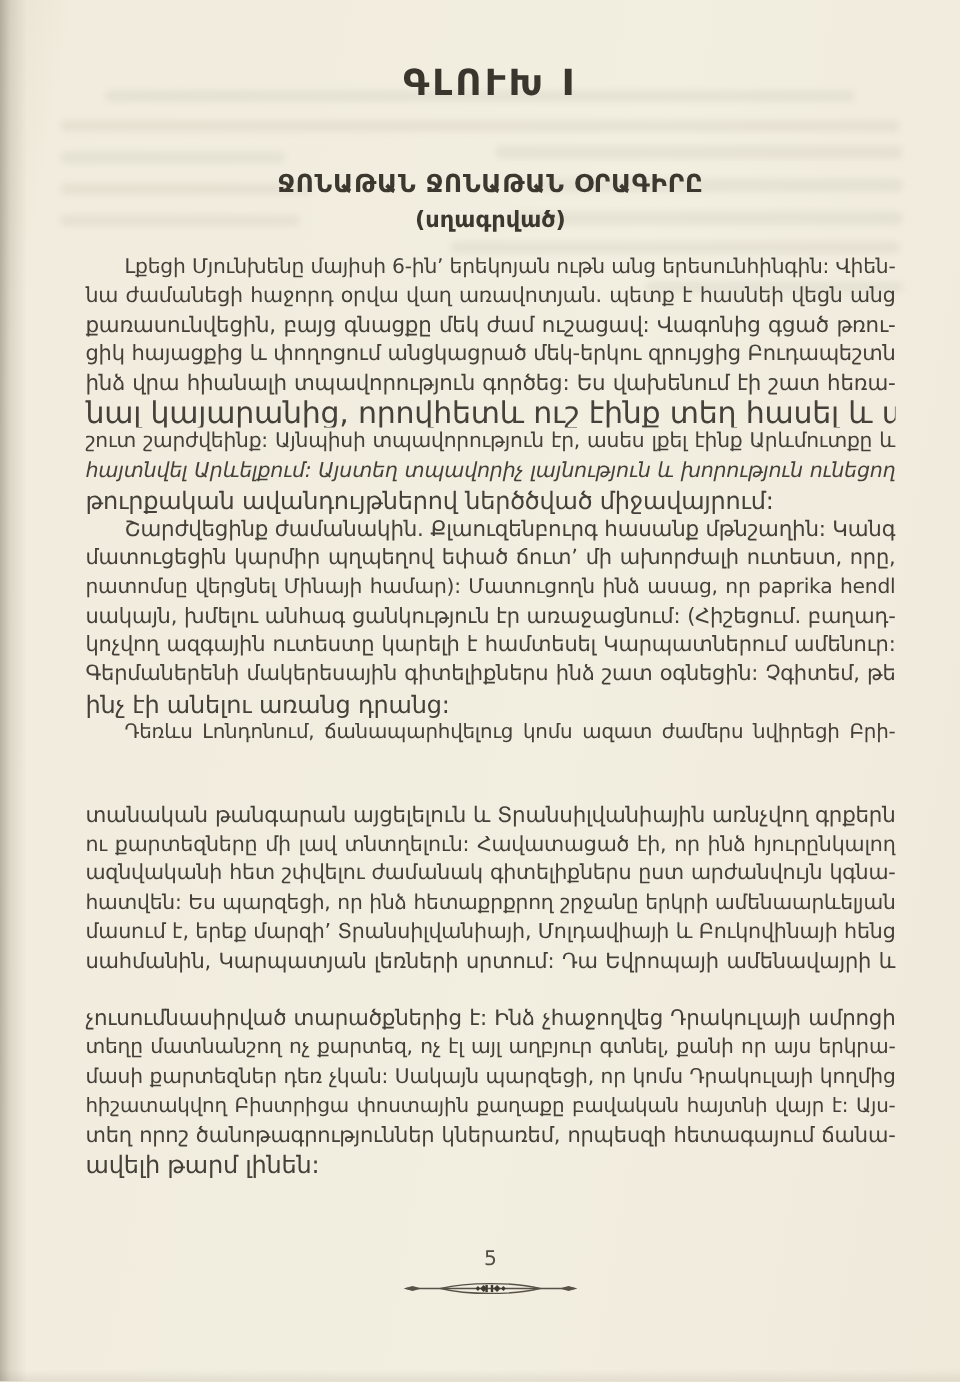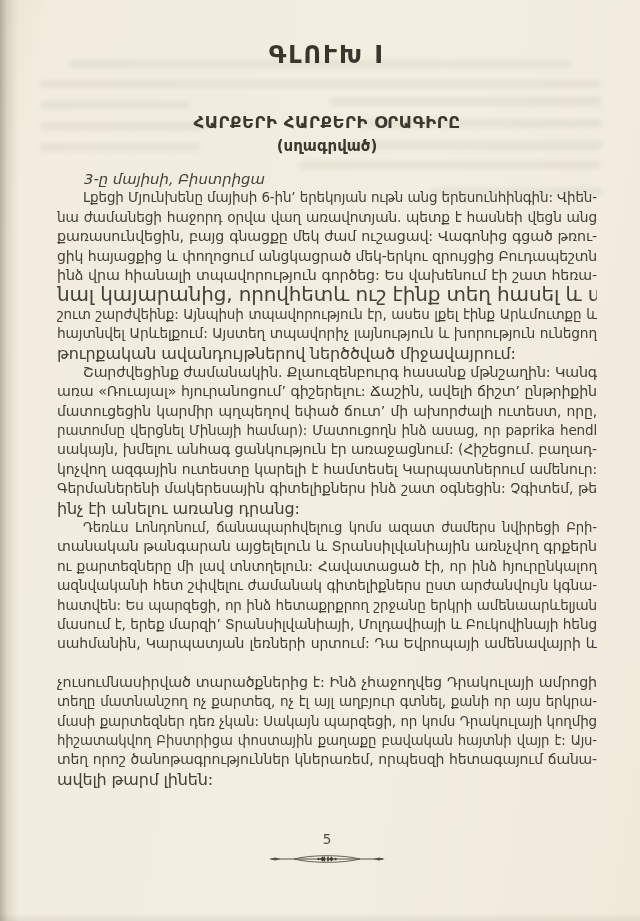--- a/index.html
+++ b/index.html
@@ -76,49 +76,47 @@
   <div class="bleed b" style="left:330px;top:97px;width:272px;height:9px"></div>
   <div class="bleed b" style="left:40px;top:122px;width:168px;height:8px"></div>
   <div class="bleed g" style="left:360px;top:119px;width:242px;height:9px"></div>
   <div class="bleed b" style="left:40px;top:143px;width:160px;height:8px"></div>
   <div class="bleed g" style="left:340px;top:141px;width:262px;height:9px"></div>
   <div class="bleed b" style="left:300px;top:161px;width:300px;height:8px"></div>
   <div class="bleed g" style="left:430px;top:188px;width:172px;height:7px"></div>
 
   <div class="content">
     <div class="chapter-title">ԳԼՈՒԽ I</div>
-    <div class="section-title">ՀԱՐՔԵՐԻ ՀԱՐՔԵՐԻ ՕՐԱԳԻՐԸ</div>
+    <div class="section-title">ՋՈՆԱԹԱՆ ՋՈՆԱԹԱՆ ՕՐԱԳԻՐԸ</div>
     <div class="section-subtitle">(սղագրված)</div>
 
     <div class="text-block">
-      <div class="dateline">3-ը մայիսի, Բիստրիցա</div>
       <div>
           <div class="line first" style="font-size: 13.5px;">Լքեցի Մյունխենը մայիսի 6-ին’ երեկոյան ութն անց երեսունհինգին: Վիեն-</div>
           <div class="line" style="font-size: 13.75px;">նա ժամանեցի հաջորդ օրվա վաղ առավոտյան. պետք է հասնեի վեցն անց</div>
           <div class="line" style="font-size: 14.25px;">քառասունվեցին, բայց գնացքը մեկ ժամ ուշացավ: Վագոնից գցած թռու-</div>
           <div class="line" style="font-size: 14px;">ցիկ հայացքից և փողոցում անցկացրած մեկ-երկու զրույցից Բուդապեշտն</div>
           <div class="line" style="font-size: 14.25px;">ինձ վրա հիանալի տպավորություն գործեց: Ես վախենում էի շատ հեռա-</div>
           <div class="line" style="font-size: 20px;">նալ կայարանից, որովհետև ուշ էինք տեղ հասել և պետք է հնարավորինս</div>
           <div class="line" style="font-size: 13.5px;">շուտ շարժվեինք: Այնպիսի տպավորություն էր, ասես լքել էինք Արևմուտքը և</div>
-          <div class="line" style="font-size: 13.75px;">հայտնվել Արևելքում: Այստեղ տպավորիչ լայնություն և խորություն ունեցող</div>
+          <div class="line" style="font-size: 13.75px; font-style: italic;">հայտնվել Արևելքում: Այստեղ տպավորիչ լայնություն և խորություն ունեցող</div>
           <div class="line last">թուրքական ավանդույթներով ներծծված միջավայրում:</div>
         </div>
       <div>
           <div class="line first" style="font-size: 14.25px;">Շարժվեցինք ժամանակին. Քլաուզենբուրգ հասանք մթնշաղին: Կանգ</div>
-          <div class="line" style="font-size: 14.25px;">առա «Ռուայալ» հյուրանոցում’ գիշերելու: Ճաշին, ավելի ճիշտ’ ընթրիքին</div>
           <div class="line" style="font-size: 14px;">մատուցեցին կարմիր պղպեղով եփած ճուտ’ մի ախորժալի ուտեստ, որը,</div>
           <div class="line" style="font-size: 13.5px;">րատոմսը վերցնել Մինայի համար): Մատուցողն ինձ ասաց, որ paprika hendl</div>
           <div class="line" style="font-size: 14px;">սակայն, խմելու անհագ ցանկություն էր առաջացնում: (Հիշեցում. բաղադ-</div>
           <div class="line" style="font-size: 14px;">կոչվող ազգային ուտեստը կարելի է համտեսել Կարպատներում ամենուր:</div>
           <div class="line" style="font-size: 14px;">Գերմաներենի մակերեսային գիտելիքներս ինձ շատ օգնեցին: Չգիտեմ, թե</div>
           <div class="line last">ինչ էի անելու առանց դրանց:</div>
         </div>
       <div>
           <div class="line first" style="font-size: 13.25px;">Դեռևս Լոնդոնում, ճանապարհվելուց կոմս ազատ ժամերս նվիրեցի Բրի-</div>
-          <div class="line" style="font-size: 14.25px;">տանական թանգարան այցելելուն և Տրանսիլվանիային առնչվող գրքերն</div>
+          <div class="line" style="font-size: 14.25px; margin-top: 36px;">տանական թանգարան այցելելուն և Տրանսիլվանիային առնչվող գրքերն</div>
           <div class="line" style="font-size: 13.75px;">ու քարտեզները մի լավ տնտղելուն: Հավատացած էի, որ ինձ հյուրընկալող</div>
           <div class="line" style="font-size: 13.75px;">ազնվականի հետ շփվելու ժամանակ գիտելիքներս ըստ արժանվույն կգնա-</div>
           <div class="line" style="font-size: 13.5px;">հատվեն: Ես պարզեցի, որ ինձ հետաքրքրող շրջանը երկրի ամենաարևելյան</div>
           <div class="line" style="font-size: 13.75px;">մասում է, երեք մարզի’ Տրանսիլվանիայի, Մոլդավիայի և Բուկովինայի հենց</div>
           <div class="line" style="font-size: 14px;">սահմանին, Կարպատյան լեռների սրտում: Դա Եվրոպայի ամենավայրի և</div>
           <div class="line" style="font-size: 14.25px; margin-top: 19px;">չուսումնասիրված տարածքներից է: Ինձ չհաջողվեց Դրակուլայի ամրոցի</div>
           <div class="line" style="font-size: 13.5px;">տեղը մատնանշող ոչ քարտեզ, ոչ էլ այլ աղբյուր գտնել, քանի որ այս երկրա-</div>
           <div class="line" style="font-size: 13.5px;">մասի քարտեզներ դեռ չկան: Սակայն պարզեցի, որ կոմս Դրակուլայի կողմից</div>
           <div class="line" style="font-size: 13.25px;">հիշատակվող Բիստրիցա փոստային քաղաքը բավական հայտնի վայր է: Այս-</div>
           <div class="line" style="font-size: 14px;">տեղ որոշ ծանոթագրություններ կներառեմ, որպեսզի հետագայում ճանա-</div>

